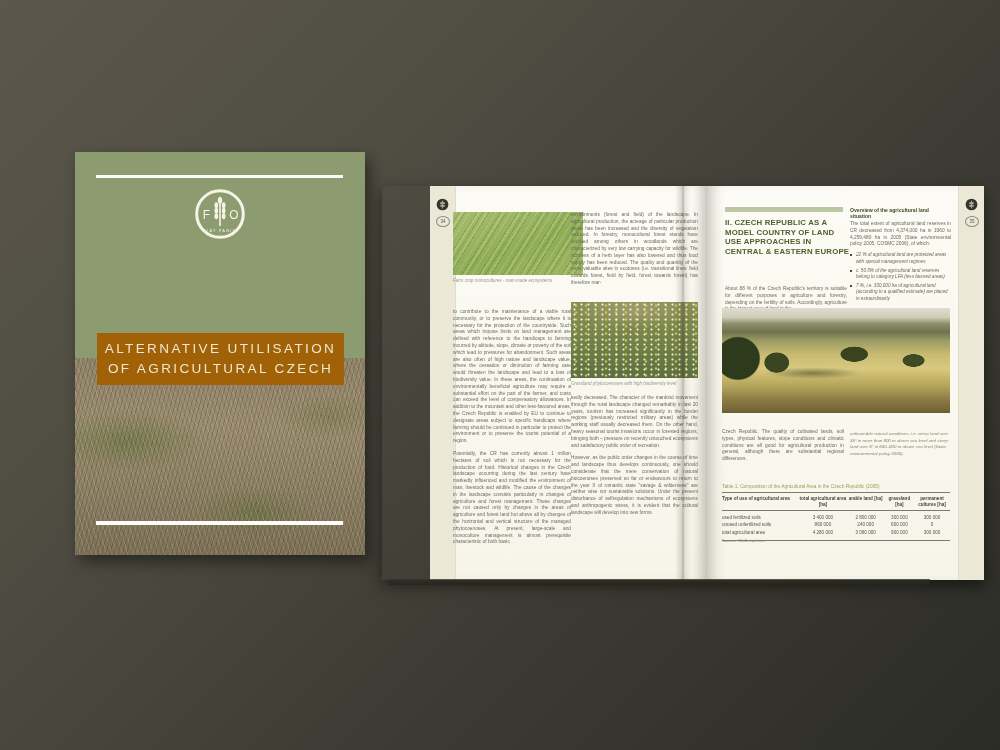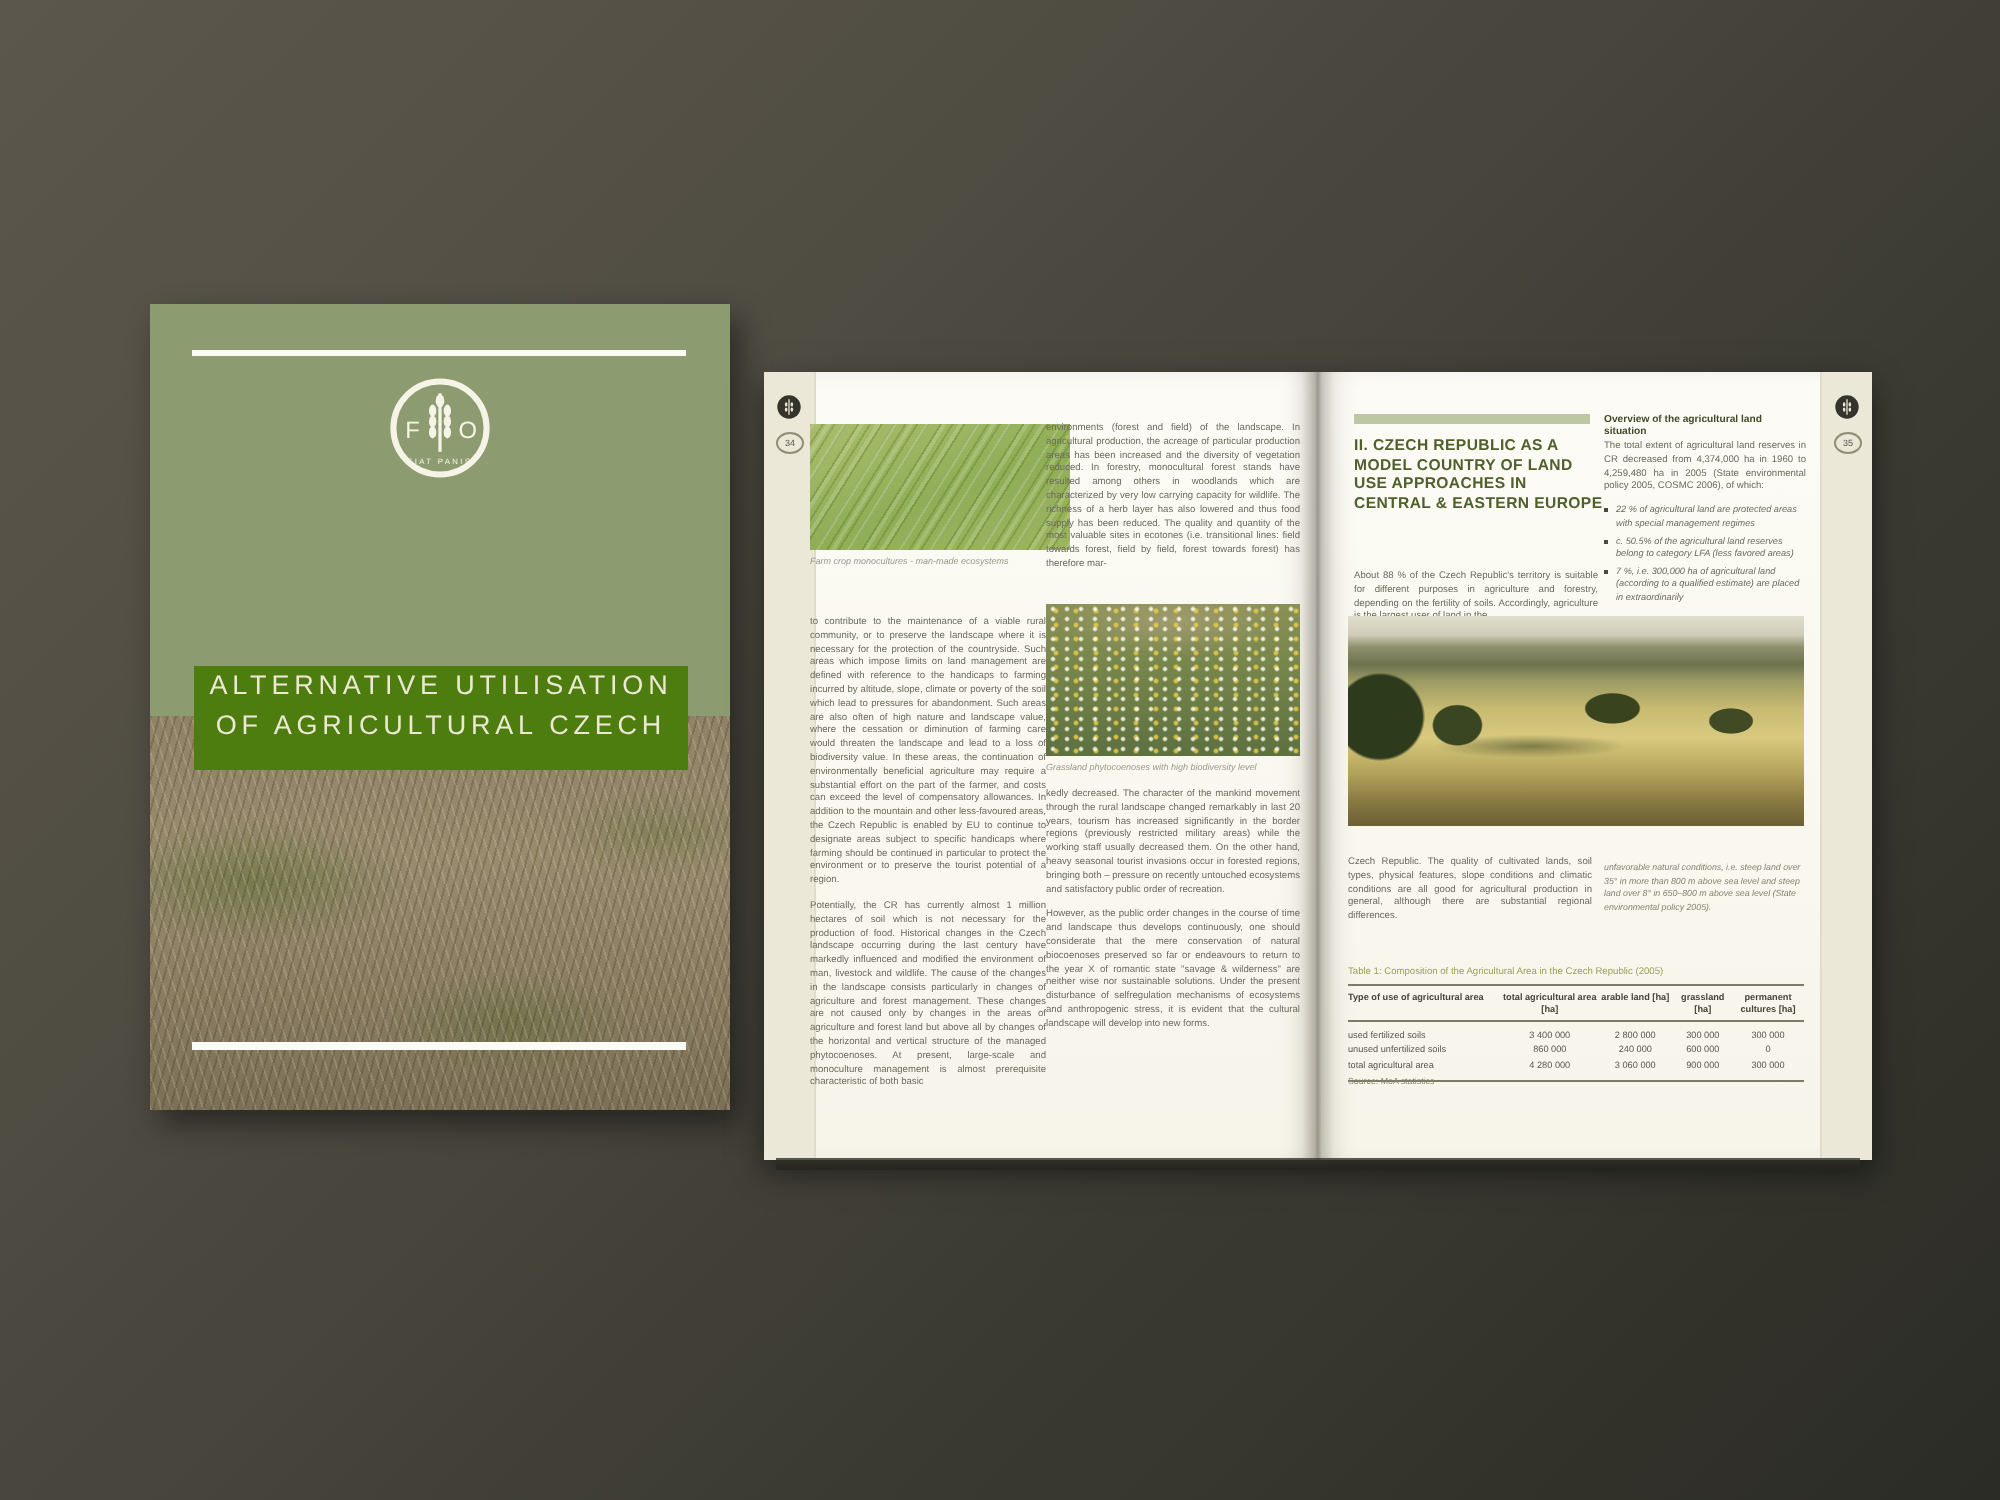--- a/index.html
+++ b/index.html
@@ -16,28 +16,28 @@
   .cover-rule.bottom{top:369px;height:4px;z-index:3;}
   .cover-logo{position:absolute;left:0;right:0;top:36px;text-align:center;color:#f6f4e6;}
   .cover-grass{position:absolute;left:0;top:206px;width:100%;height:197px;
     background:
       repeating-linear-gradient(105deg,rgba(50,42,28,.22) 0 1px,transparent 1px 4px),
       repeating-linear-gradient(72deg,rgba(255,246,222,.14) 0 1px,transparent 1px 5px),
       radial-gradient(ellipse 38% 22% at 18% 42%,rgba(92,112,52,.55),transparent 70%),
       radial-gradient(ellipse 30% 18% at 62% 78%,rgba(86,106,46,.4),transparent 70%),
       radial-gradient(ellipse 26% 16% at 88% 30%,rgba(96,112,54,.35),transparent 70%),
       linear-gradient(180deg,#8f8266 0%,#998b6e 35%,#8b7e63 68%,#7c7056 100%);}
-  .title-band{position:absolute;left:22px;top:181px;width:247px;height:52px;background:#4d7c0f;
-      z-index:2;display:flex;flex-direction:column;align-items:center;}
+  .title-band{position:absolute;left:22px;top:181px;width:247px;height:52px;background:#a16207;
+      z-index:2;display:flex;flex-direction:column;align-items:center;justify-content:center;}
   .title-band div{color:#ede8d3;font-size:13.5px;letter-spacing:2.4px;line-height:1.5;
       text-align:center;white-space:nowrap;}
 
   
   .spread{position:absolute;left:382px;top:186px;width:554px;height:394px;display:flex;
-          box-shadow:0 6px 14px rgba(0,0,0,.5);}
+          box-shadow:0 6px 14px rgba(0,0,0,.5);padding-left:48px;}
   .page{position:relative;width:277px;height:394px;overflow:hidden;
         background:linear-gradient(180deg,#fcfbf5 0%,#f7f5ea 100%);}
   .page.left{box-shadow:inset -12px 0 14px -8px rgba(60,55,40,.35);}
   .page.right{box-shadow:inset 12px 0 14px -8px rgba(60,55,40,.3);}
   .fold{position:absolute;left:50%;top:0;width:16px;height:100%;transform:translateX(-50%);
         background:linear-gradient(90deg,transparent,rgba(70,64,48,.18) 40%,rgba(42,40,30,.32) 50%,rgba(70,64,48,.12) 62%,transparent);
         pointer-events:none;z-index:5;}
   .under-shadow{position:absolute;left:388px;top:579px;width:542px;height:6px;
         background:linear-gradient(180deg,#33332a,#23241d);opacity:.8;}
 

